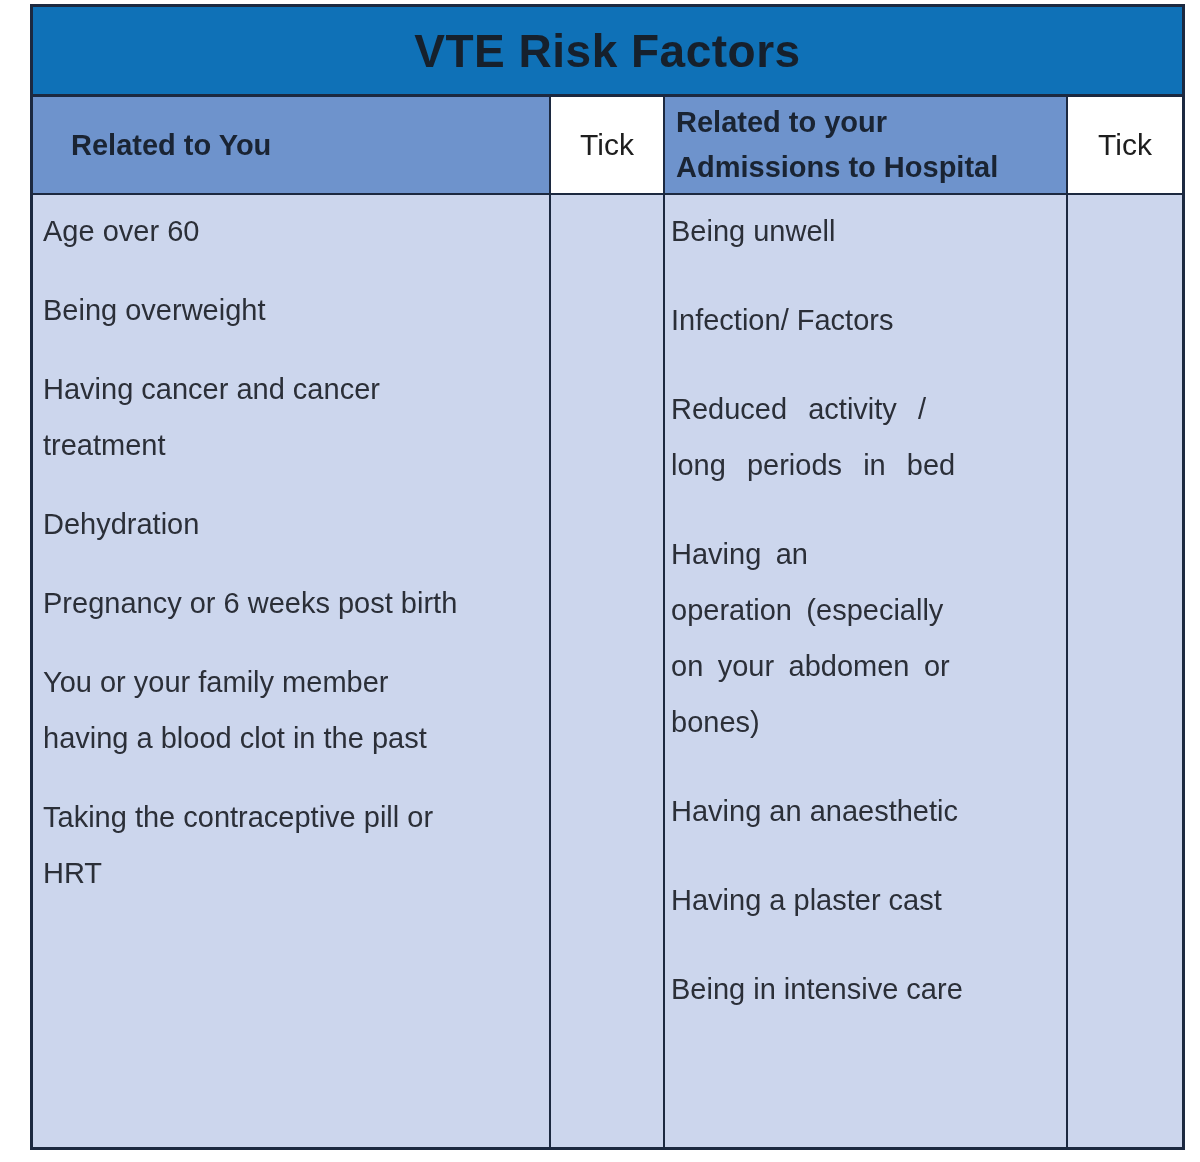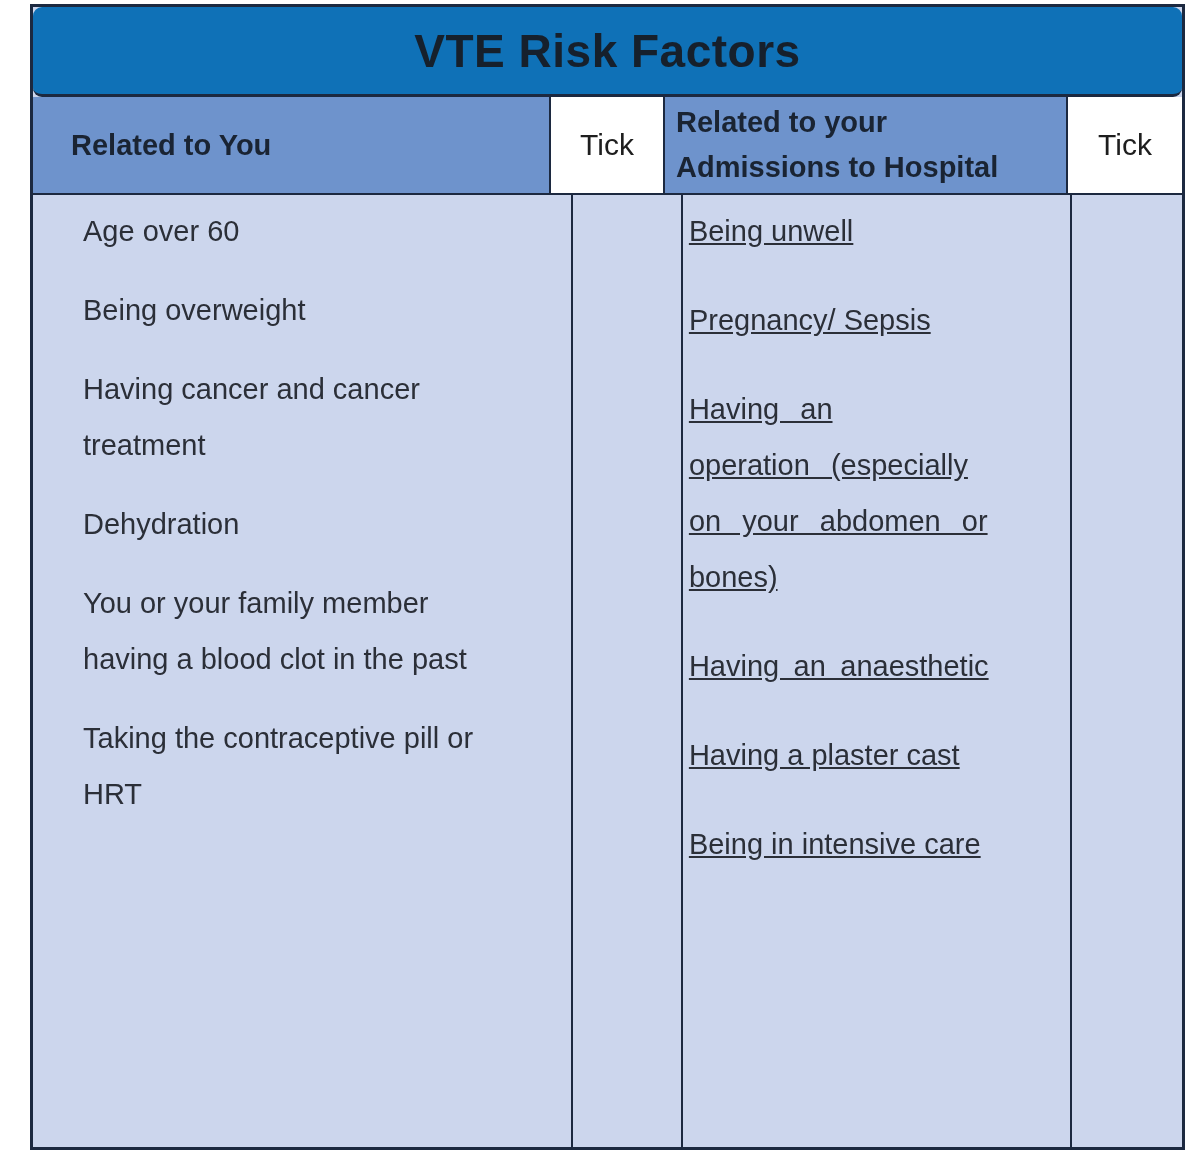--- a/index.html
+++ b/index.html
@@ -34,21 +34,20 @@
     height: 90px;
     background: var(--title-bar);
     border-bottom: 3px solid var(--border);
     display: flex;
     align-items: center;
     justify-content: center;
     color: var(--title-text);
     font-size: 46px;
     font-weight: bold;
     letter-spacing: 0.5px;
-    border-radius: 9px;
   }
   .row { display: flex; width: 100%; }
   .header-row { height: 98px; border-bottom: 2px solid var(--border); align-items: flex-end; }
   .body-row { height: 952px; }
   .cell { border-right: 2px solid var(--border); height: 100%; }
   .cell:last-child { border-right: none; }
   .col-you   { width: 518px; }
   .col-tick1 { width: 114px; }
   .col-adm   { width: 403px; }
   .col-tick2 { width: 114px; }
@@ -73,23 +72,23 @@
     font-weight: normal;
     font-size: 30px;
     display: flex;
     align-items: center;
     justify-content: center;
     margin-top: 25px;
   }
   .body-cell { background: var(--body-cell); color: var(--body-text); }
   .risk-list { padding-top: 8px; font-size: 29px; line-height: 56px; }
   .risk-item { white-space: pre-line; text-align: justify; }
-  .list-you  { padding-left: 10px; padding-right: 14px; margin-left: 40px; }
+  .list-you  { padding-left: 10px; padding-right: 14px; }
   .list-you .risk-item { margin-bottom: 23px; }
-  .list-adm  { padding-left: 6px; padding-right: 21px; text-decoration: underline; }
+  .list-adm  { padding-left: 6px; padding-right: 21px; }
   .list-adm .risk-item { margin-bottom: 33px; }
   
   .list-adm .risk-item:nth-child(3) { word-spacing: 0.45em; }
   .list-adm .risk-item:nth-child(4) { word-spacing: 0.22em; }
   .list-you .risk-item:nth-child(4) { word-spacing: 0.10em; }
 </style>
 </head>
 <body>
 
 <div class="vte-table">
@@ -104,31 +103,34 @@
     <div class="cell col-tick2 tick-header">Tick</div>
   </div>
 
   <div class="row body-row">
     <div class="cell col-you body-cell risk-list list-you">
       <div class="risk-item">Age over 60</div>
       <div class="risk-item">Being overweight</div>
       <div class="risk-item">Having cancer and cancer
 treatment</div>
       <div class="risk-item">Dehydration</div>
+      <div class="risk-item">Pregnancy or 6 weeks post birth</div>
       <div class="risk-item">You or your family member
 having a blood clot in the past</div>
       <div class="risk-item">Taking the contraceptive pill or
 HRT</div>
     </div>
 
     <div class="cell col-tick1 body-cell"></div>
 
     <div class="cell col-adm body-cell risk-list list-adm">
       <div class="risk-item">Being unwell</div>
-      <div class="risk-item">Pregnancy/ Sepsis</div>
+      <div class="risk-item">Infection/ Factors</div>
+      <div class="risk-item">Reduced activity /
+long periods in bed</div>
       <div class="risk-item">Having an
 operation (especially
 on your abdomen or
 bones)</div>
       <div class="risk-item">Having an anaesthetic</div>
       <div class="risk-item">Having a plaster cast</div>
       <div class="risk-item">Being in intensive care</div>
     </div>
 
     <div class="cell col-tick2 body-cell"></div>

